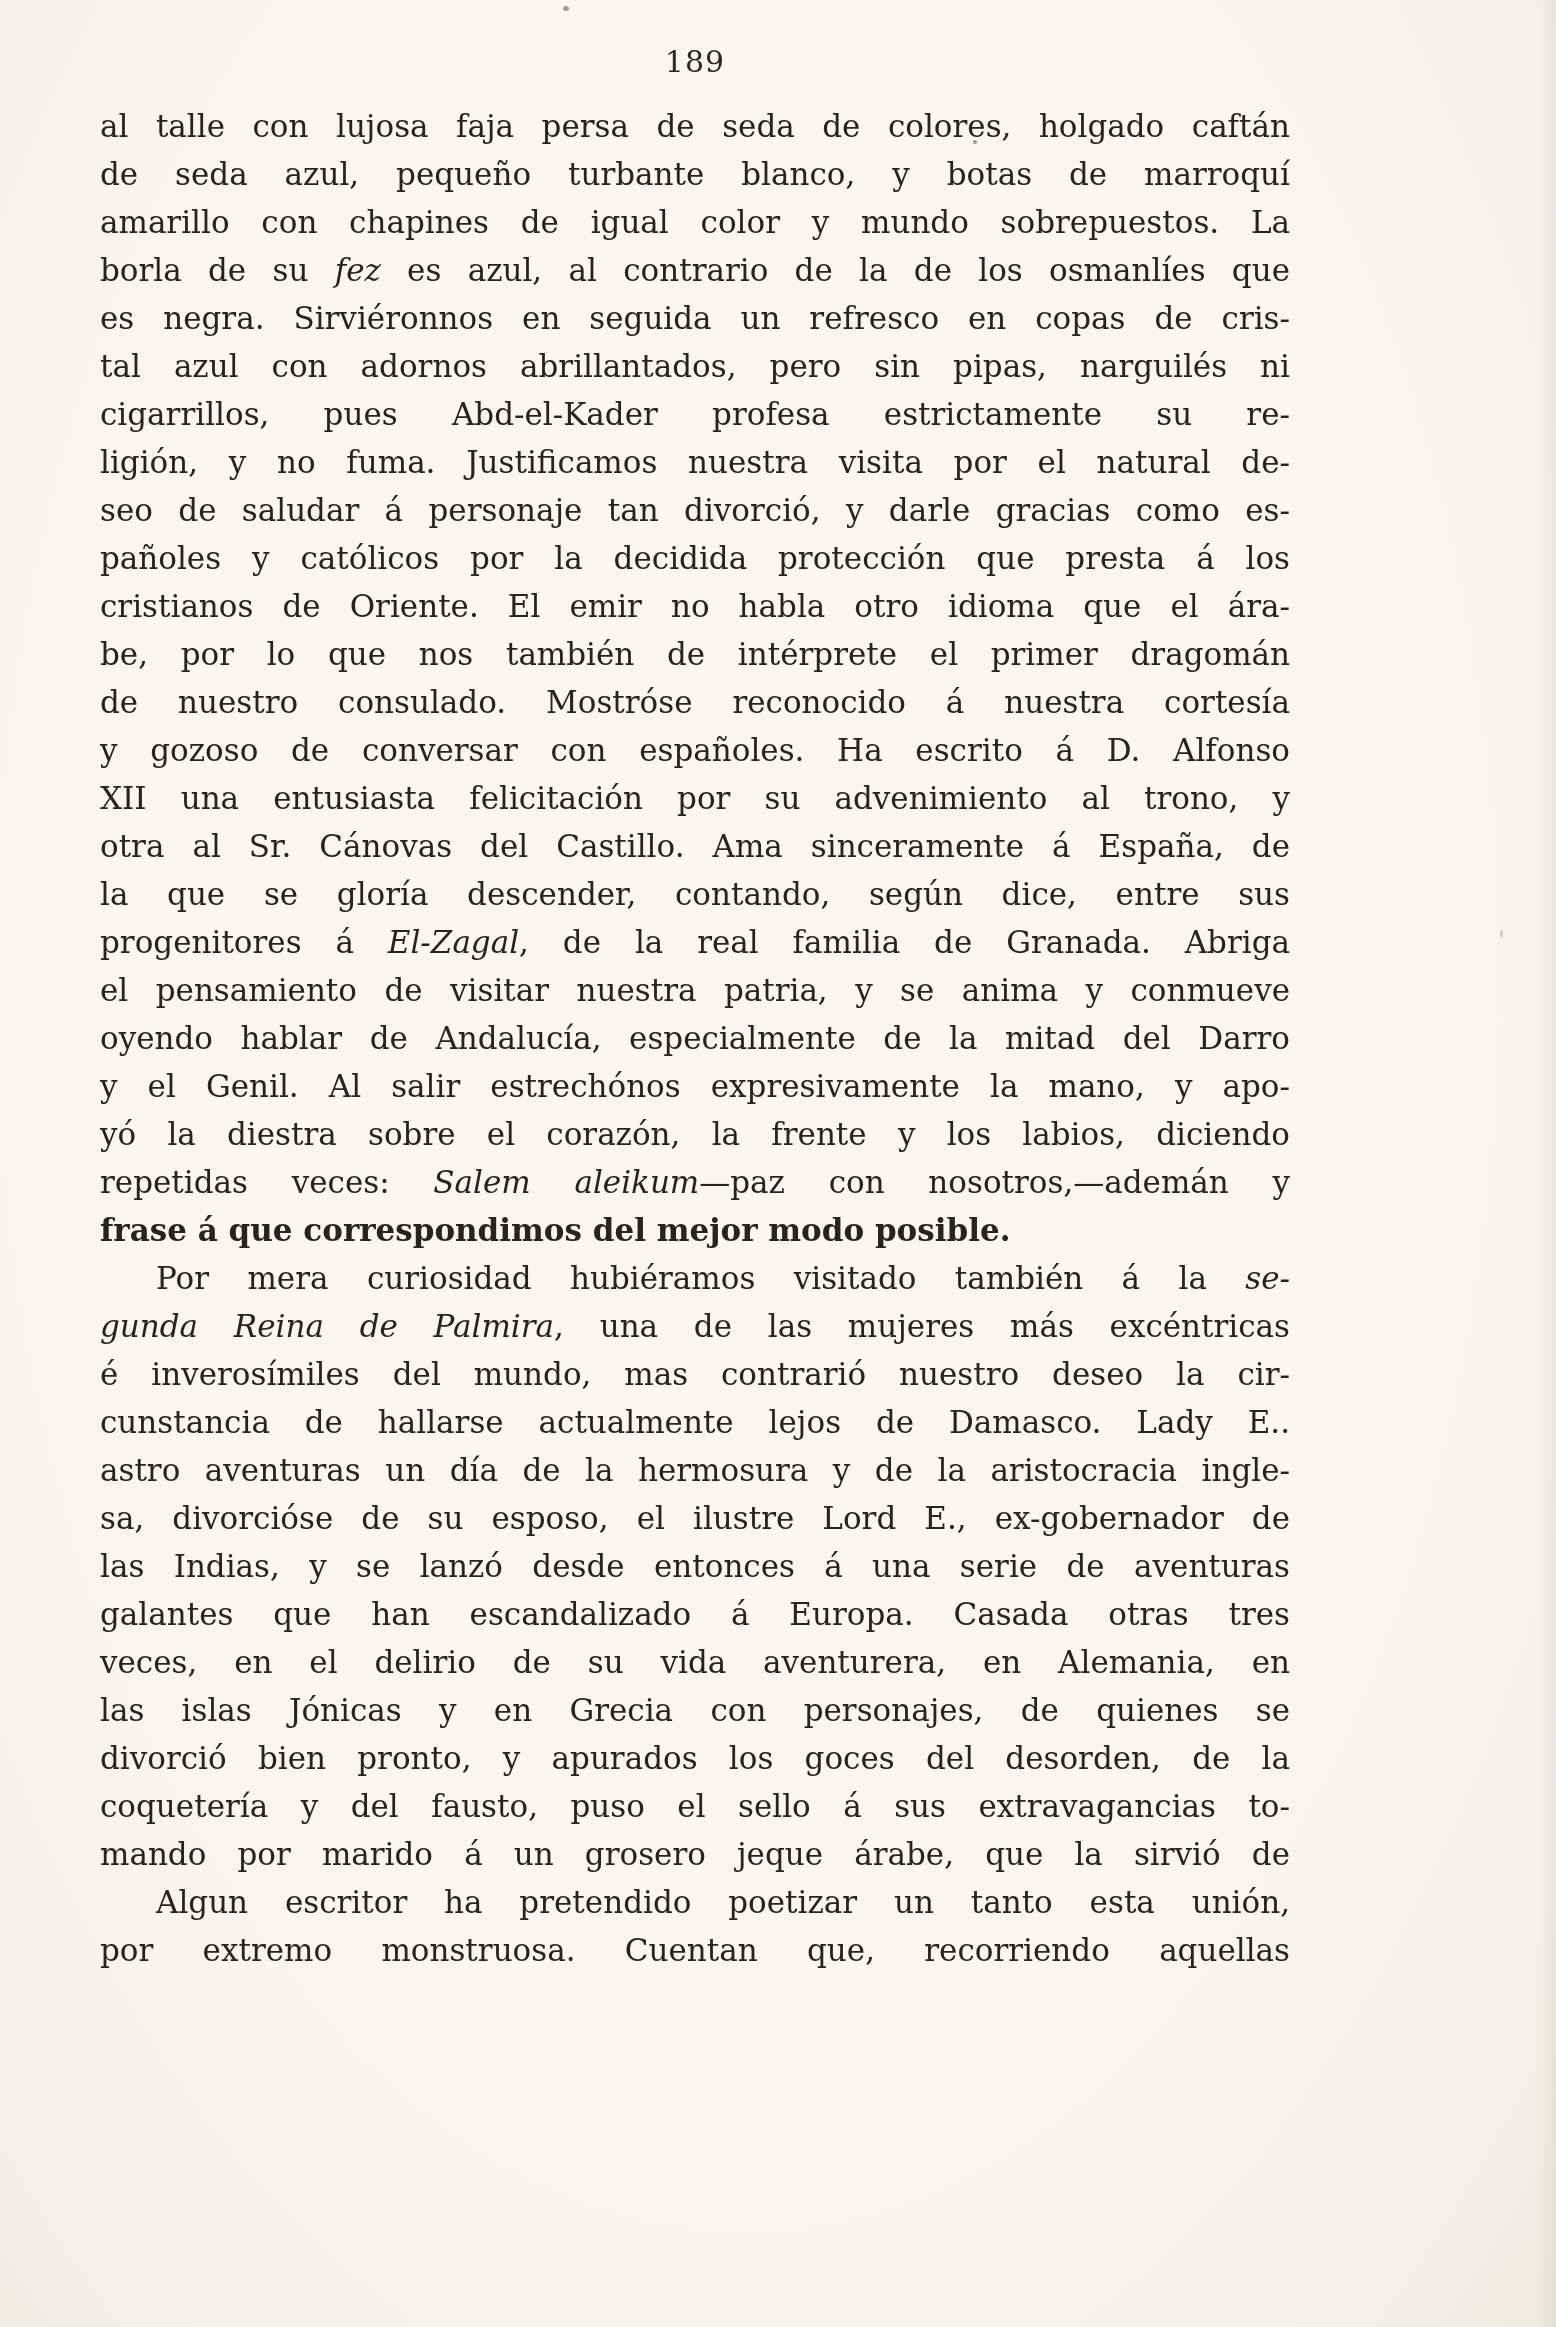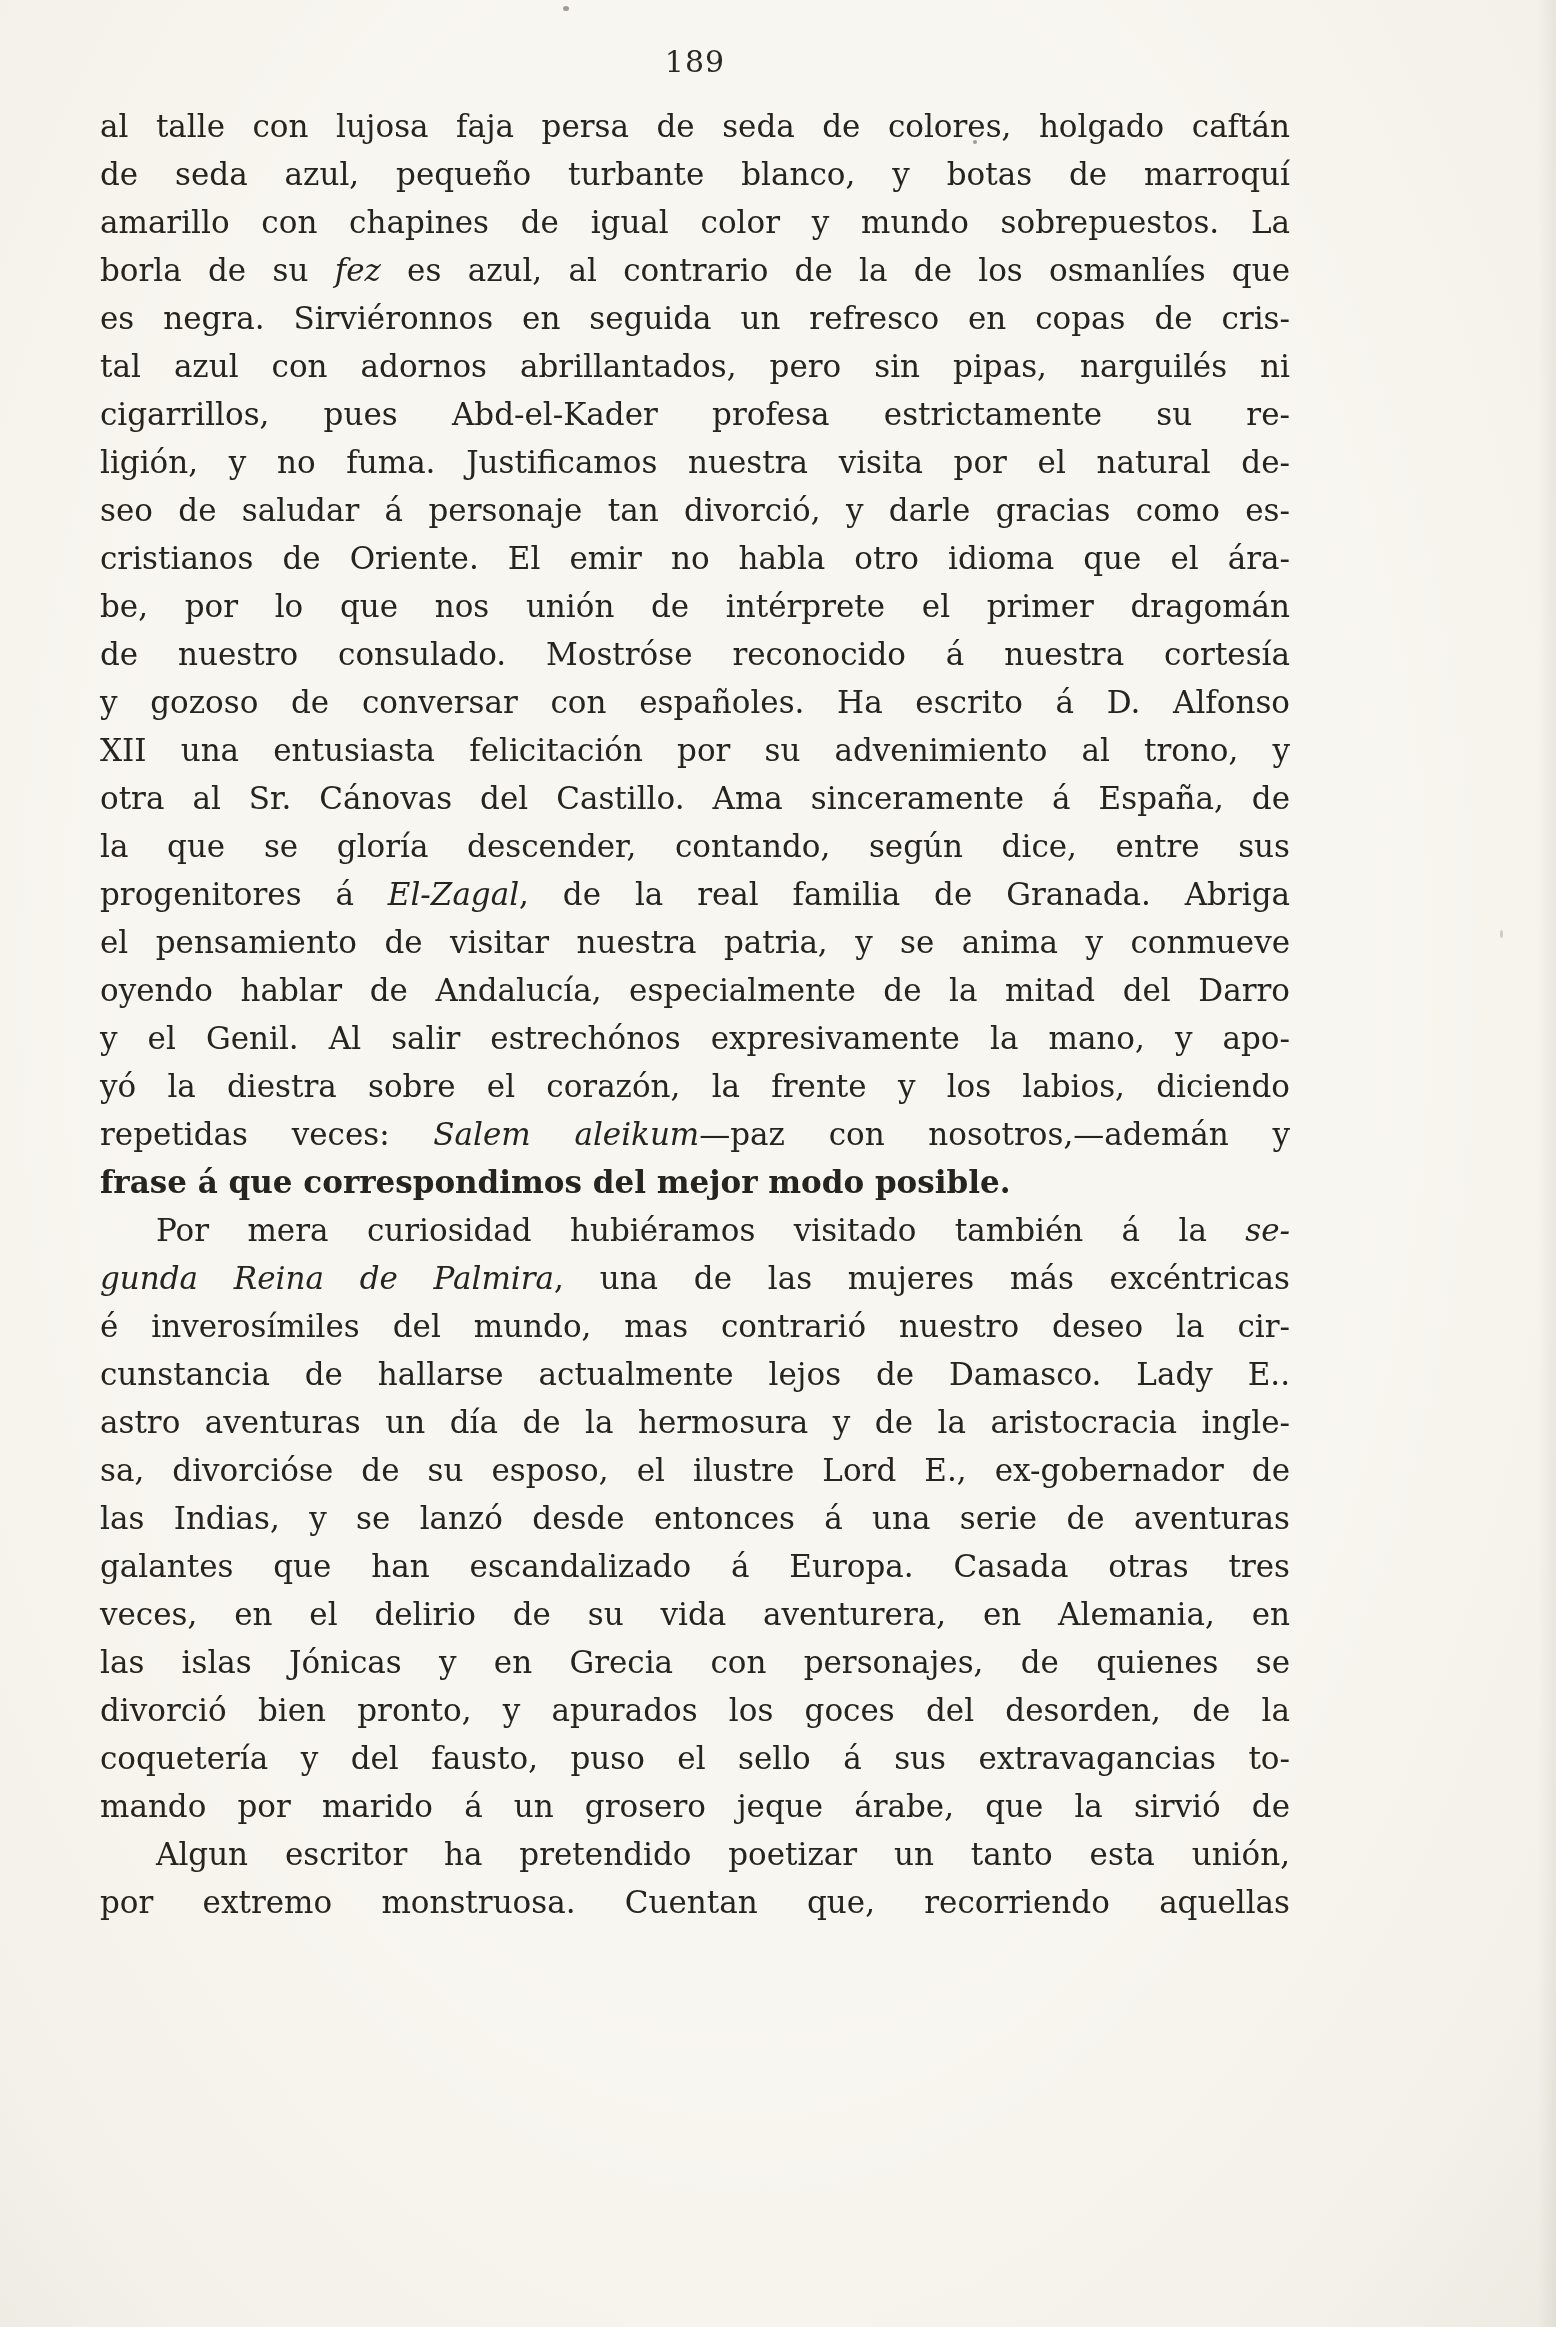--- a/index.html
+++ b/index.html
@@ -86,22 +86,23 @@
       <div class="para">
         <div class="line">al talle con lujosa faja persa de seda de colores, holgado caftán</div>
         <div class="line">de seda azul, pequeño turbante blanco, y botas de marroquí</div>
         <div class="line">amarillo con chapines de igual color y mundo sobrepuestos. La</div>
         <div class="line">borla de su <i>fez</i> es azul, al contrario de la de los osmanlíes que</div>
         <div class="line">es negra. Sirviéronnos en seguida un refresco en copas de cris-</div>
         <div class="line">tal azul con adornos abrillantados, pero sin pipas, narguilés ni</div>
         <div class="line">cigarrillos, pues Abd-el-Kader profesa estrictamente su re-</div>
         <div class="line">ligión, y no fuma. Justificamos nuestra visita por el natural de-</div>
         <div class="line">seo de saludar á personaje tan divorció, y darle gracias como es-</div>
+        <div class="line">pañoles y católicos por la decidida protección que presta á los</div>
         <div class="line">cristianos de Oriente. El emir no habla otro idioma que el ára-</div>
-        <div class="line">be, por lo que nos unión de intérprete el primer dragomán</div>
+        <div class="line">be, por lo que nos también de intérprete el primer dragomán</div>
         <div class="line">de nuestro consulado. Mostróse reconocido á nuestra cortesía</div>
         <div class="line">y gozoso de conversar con españoles. Ha escrito á D. Alfonso</div>
         <div class="line">XII una entusiasta felicitación por su advenimiento al trono, y</div>
         <div class="line">otra al Sr. Cánovas del Castillo. Ama sinceramente á España, de</div>
         <div class="line">la que se gloría descender, contando, según dice, entre sus</div>
         <div class="line">progenitores á <i>El-Zagal</i>, de la real familia de Granada. Abriga</div>
         <div class="line">el pensamiento de visitar nuestra patria, y se anima y conmueve</div>
         <div class="line">oyendo hablar de Andalucía, especialmente de la mitad del Darro</div>
         <div class="line">y el Genil. Al salir estrechónos expresivamente la mano, y apo-</div>
         <div class="line">yó la diestra sobre el corazón, la frente y los labios, diciendo</div>

